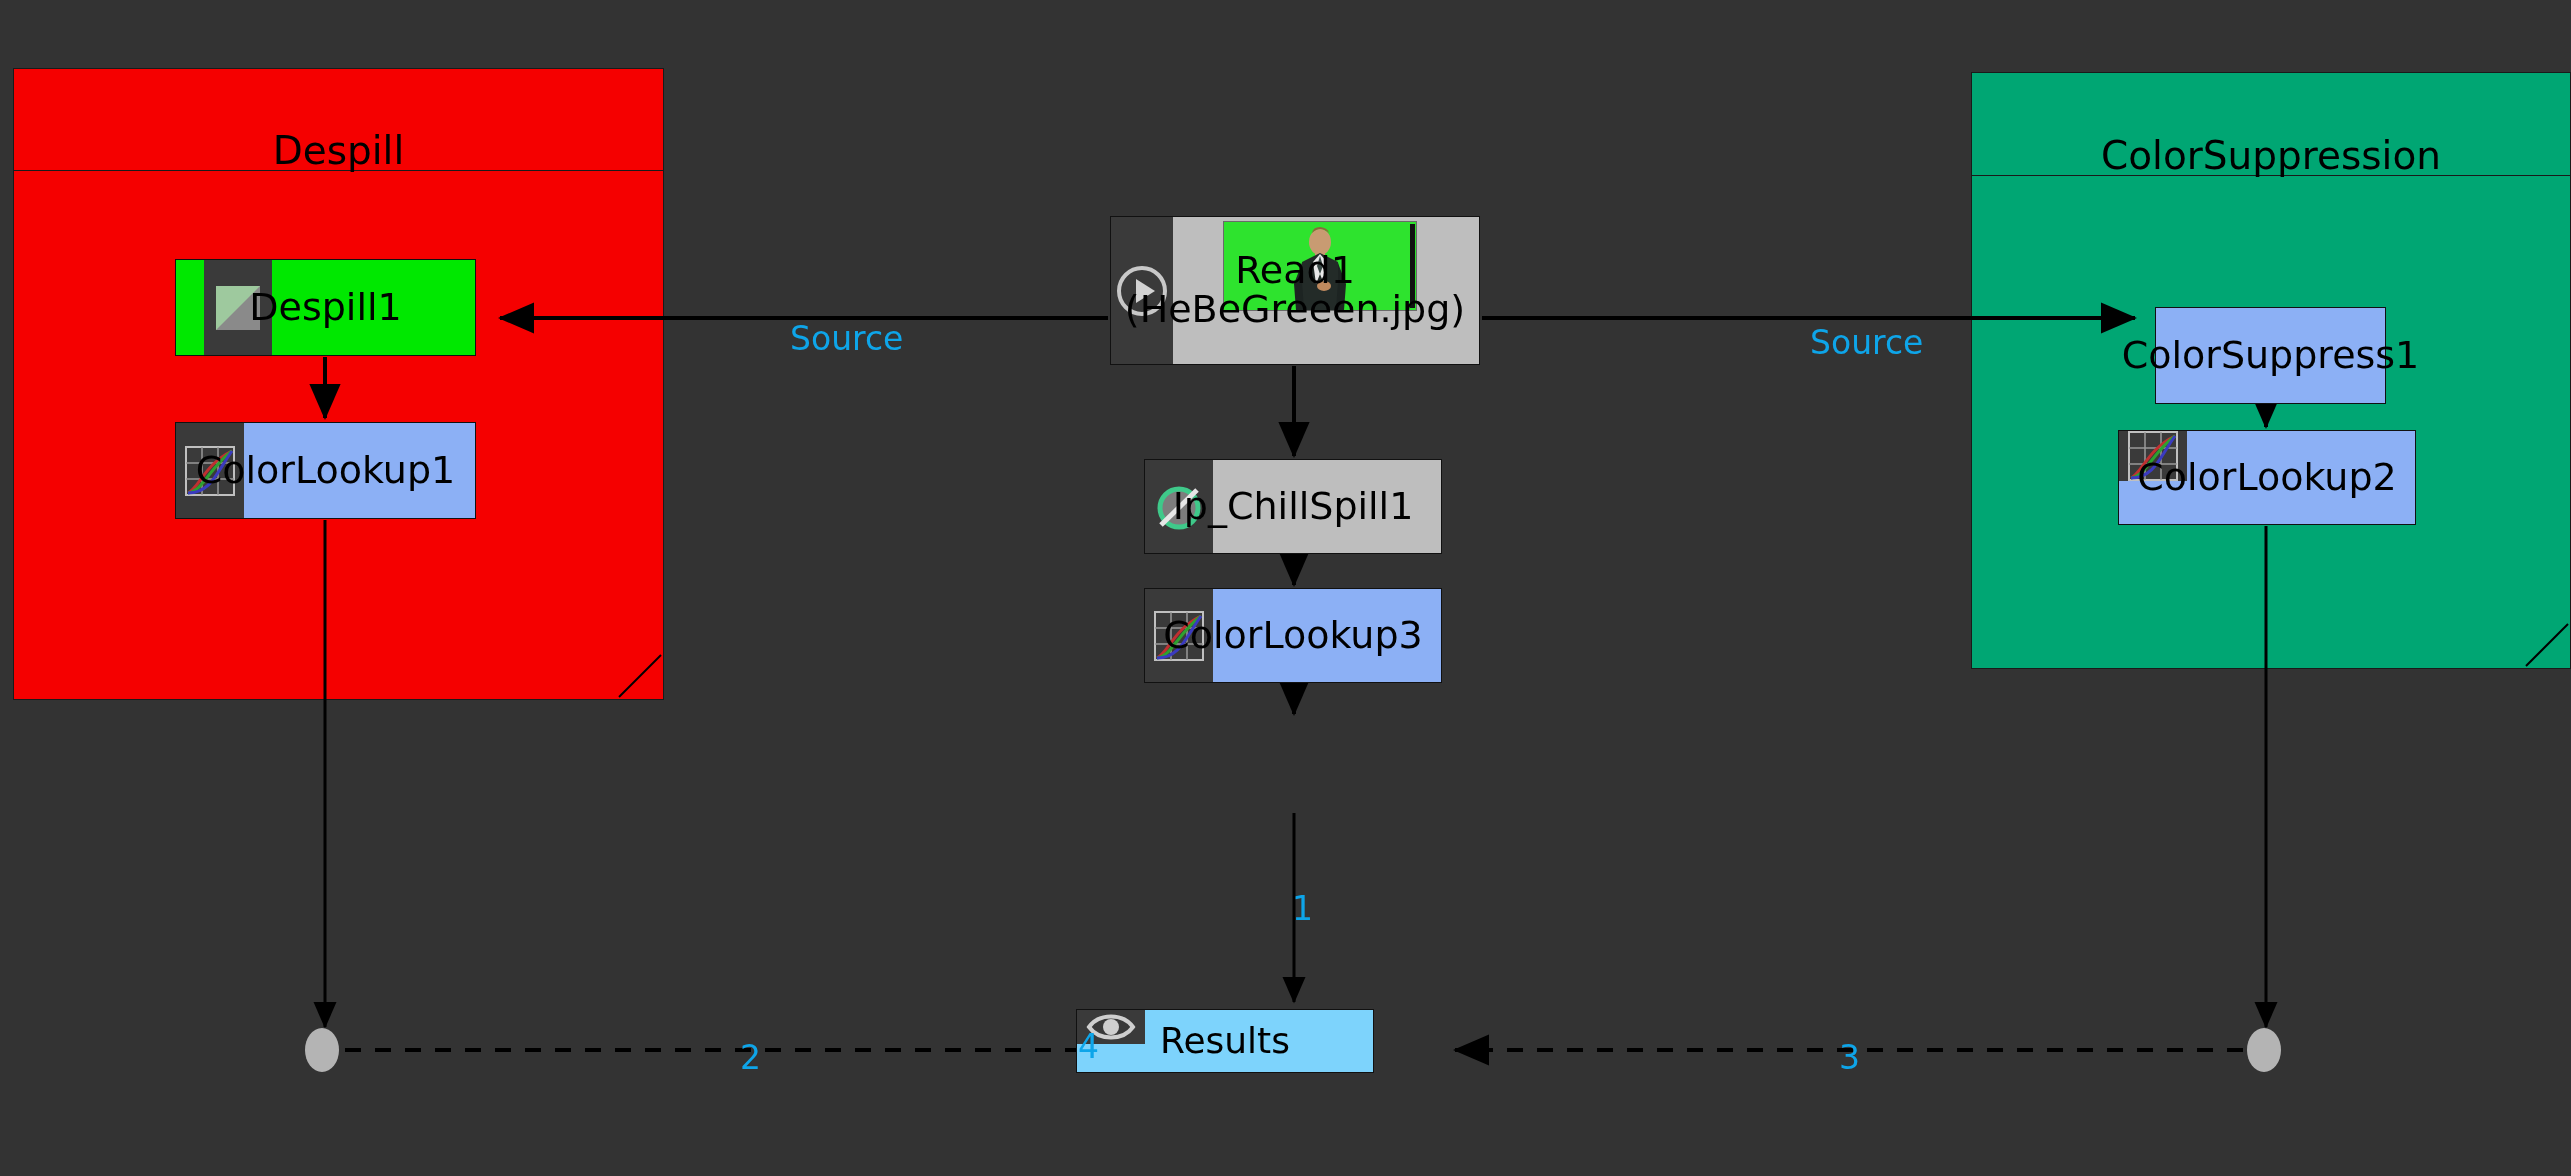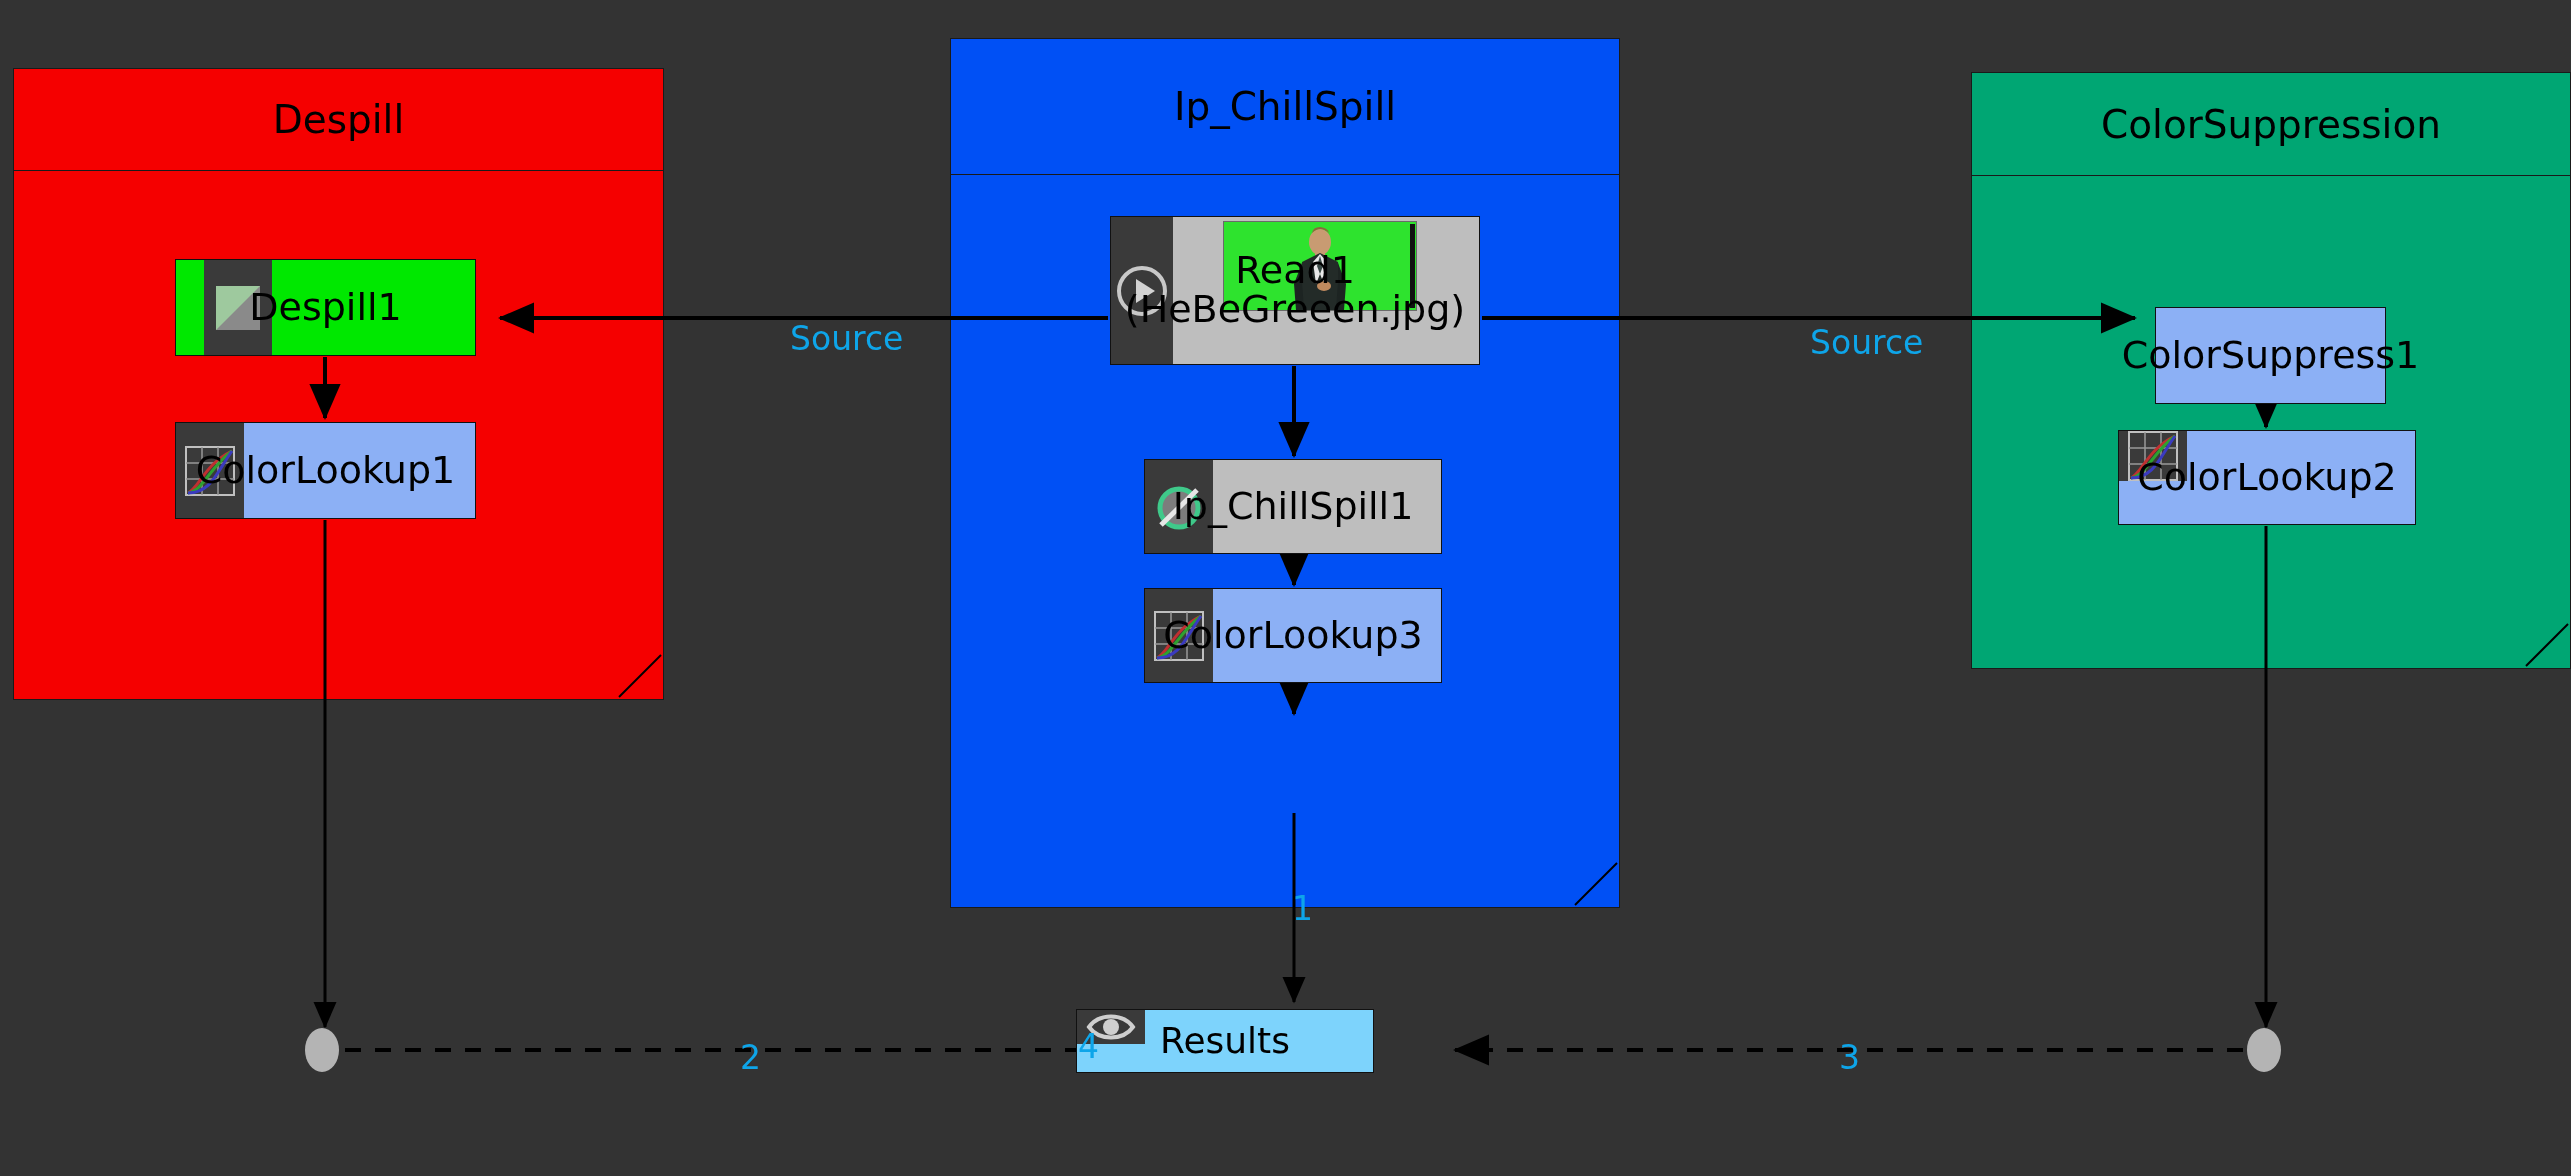--- a/index.html
+++ b/index.html
@@ -23,21 +23,21 @@
     position: absolute;
     border: 1px solid #1a1a1a;
     box-sizing: border-box;
   }
   .backdrop .bd-titlebar {
     position: absolute;
     left: 0; right: 0; top: 0;
     border-bottom: 1px solid #1a1a1a;
     box-sizing: border-box;
     display: flex;
-    align-items: center;
+    align-items: flex-end;
     justify-content: center;
   }
   .backdrop .bd-title {
     color: #000000;
     font-size: 39px;
     line-height: 1;
     letter-spacing: 0px;
     white-space: nowrap;
   }
   .bd-resize {
@@ -119,30 +119,20 @@
     <div class="bd-titlebar" style="height:102px;">
       <div class="bd-title">Despill</div>
     </div>
     <div class="bd-resize">
       <svg width="46" height="46" viewBox="0 0 46 46">
           <line x1="2" y1="44" x2="44" y2="2" stroke="#000" stroke-width="2"></line>
         </svg>
     </div>
   </div>
 
-  <div class="backdrop" id="bd-1" style="left:950px; top:38px; width:670px; height:870px; background:#0050f5;">
-    <div class="bd-titlebar" style="height:136px;">
-      <div class="bd-title">Ip_ChillSpill</div>
-    </div>
-    <div class="bd-resize">
-      <svg width="46" height="46" viewBox="0 0 46 46">
-          <line x1="2" y1="44" x2="44" y2="2" stroke="#000" stroke-width="2"></line>
-        </svg>
-    </div>
-  </div>
 
   <div class="backdrop" id="bd-2" style="left:1971px; top:72px; width:600px; height:597px; background:#00a673;">
     <div class="bd-titlebar" style="height:103px;">
       <div class="bd-title">ColorSuppression</div>
     </div>
     <div class="bd-resize">
       <svg width="46" height="46" viewBox="0 0 46 46">
           <line x1="2" y1="44" x2="44" y2="2" stroke="#000" stroke-width="2"></line>
         </svg>
     </div>

